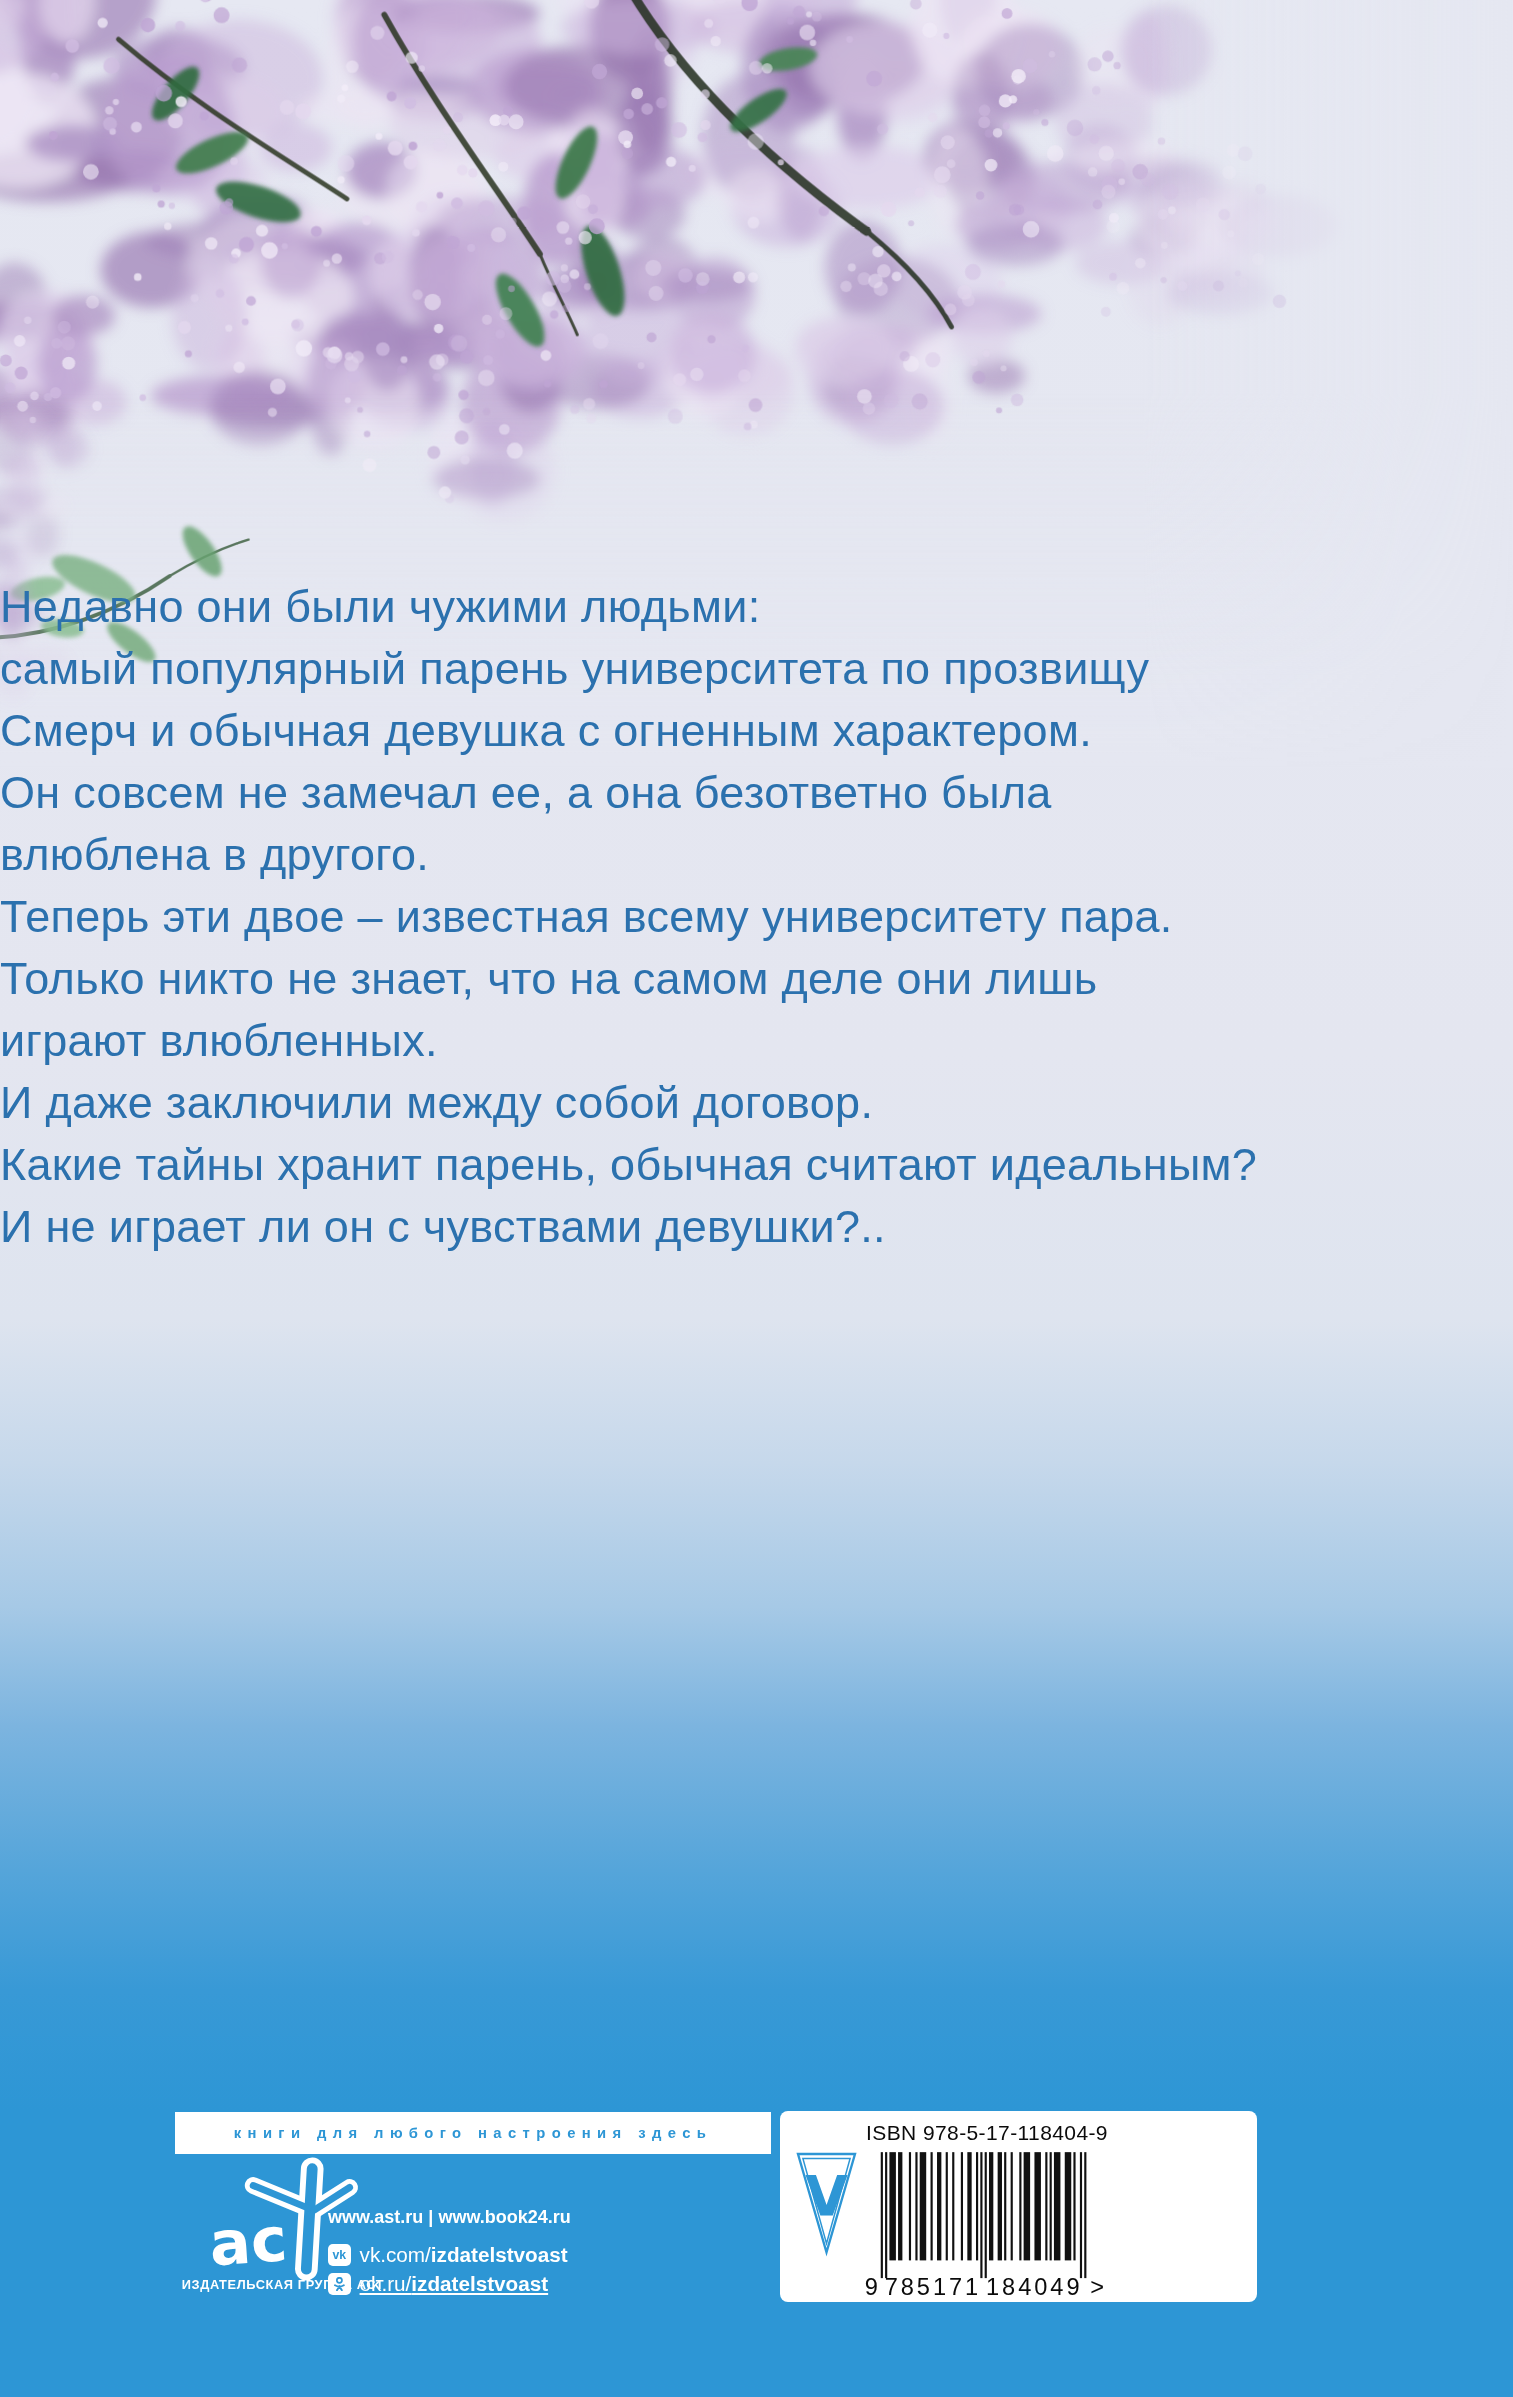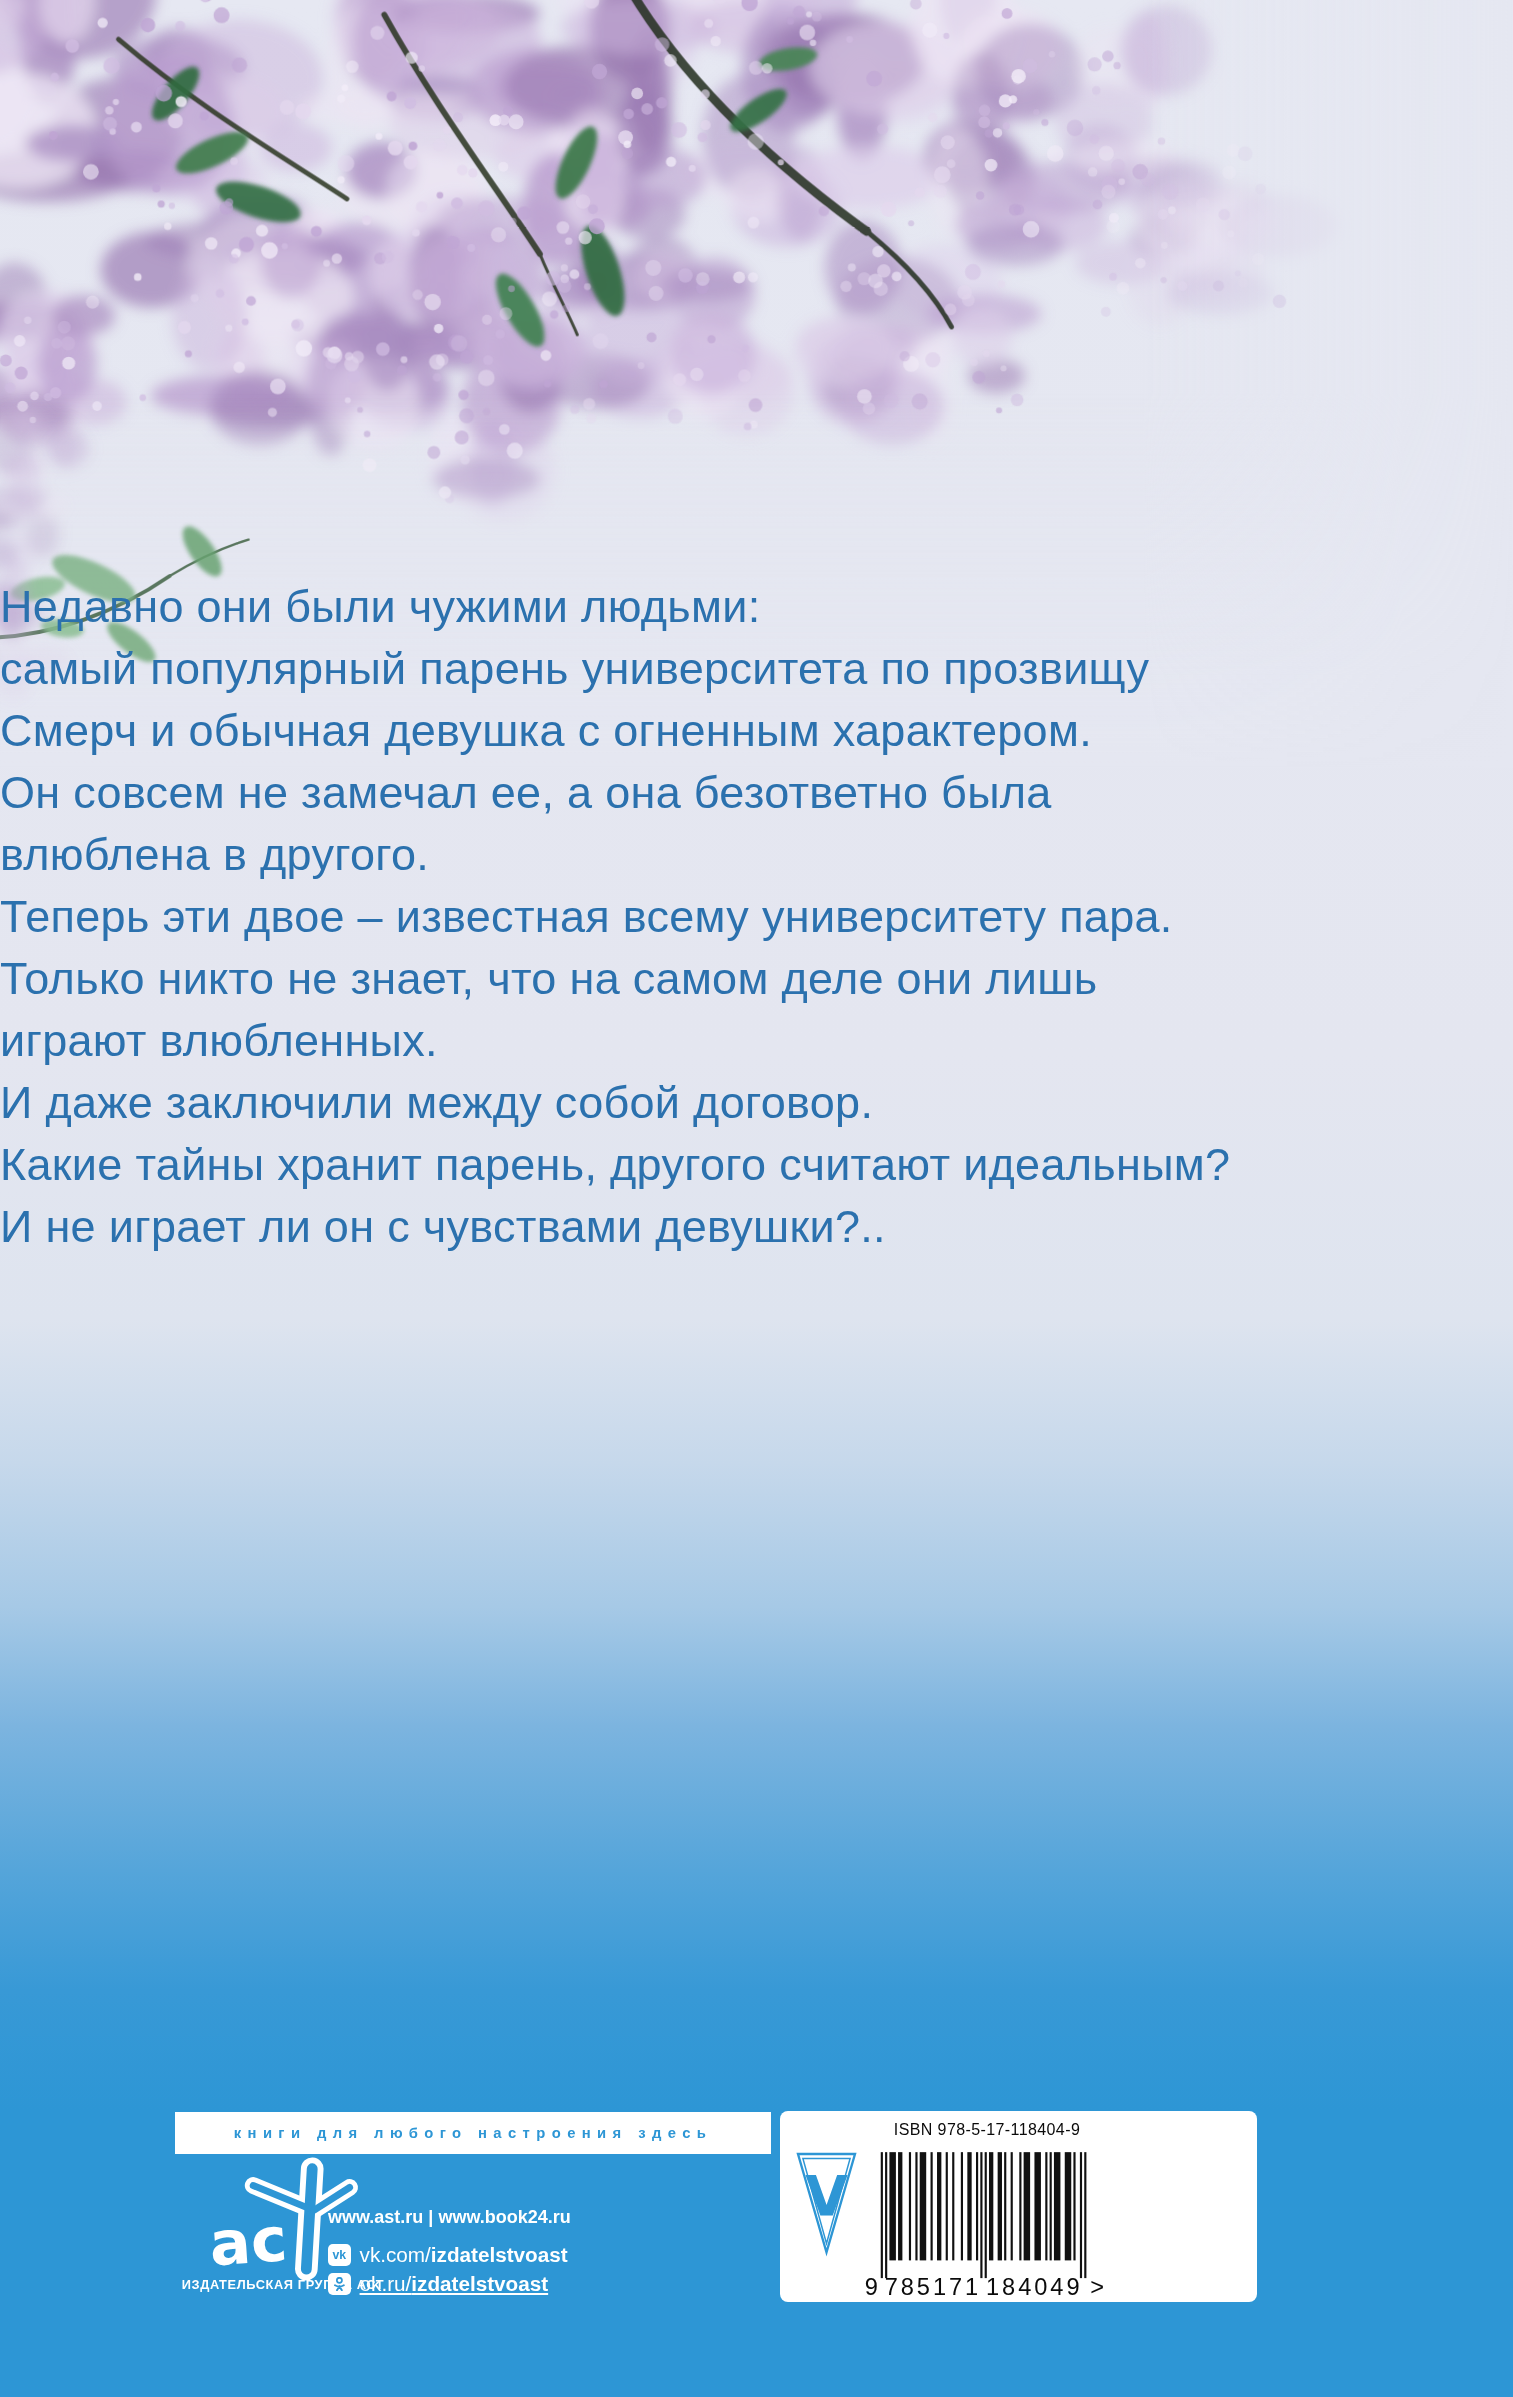--- a/index.html
+++ b/index.html
@@ -36,21 +36,21 @@
     width:22.7px;height:22.7px;background:#fff;border-radius:4.9px;flex:0 0 auto;
     display:flex;align-items:center;justify-content:center;
     color:var(--accent);font-weight:bold;font-size:12.3px;line-height:1;
   }
   .isbn-panel{
     position:absolute;left:780px;top:2111px;width:477px;height:191px;z-index:3;
     background:#fff;border-radius:7.9px;
   }
   .isbn-label{
     position:absolute;left:59px;top:9.9px;width:296px;text-align:center;
-    color:#0b0b0b;font-size:16px;letter-spacing:0.4px;white-space:nowrap;
+    color:#0b0b0b;font-size:21px;letter-spacing:0.4px;white-space:nowrap;
   }
   #v-logo{position:absolute;left:14.8px;top:41px;}
   #barcode{position:absolute;left:85px;top:37px;}
   #barcode text{font-family:"Liberation Sans",sans-serif;}
 </style>
 </head>
 <body>
 
 <div class="page" style="--accent: #2d96d5; --text-blue: #2b71ae;">
 
@@ -686,21 +686,21 @@
   <div class="blurb">
     <div>Недавно они были чужими людьми:</div>
     <div>самый популярный парень университета по прозвищу</div>
     <div>Смерч и обычная девушка с огненным характером.</div>
     <div>Он совсем не замечал ее, а она безответно была</div>
     <div>влюблена в другого.</div>
     <div>Теперь эти двое – известная всему университету пара.</div>
     <div>Только никто не знает, что на самом деле они лишь</div>
     <div>играют влюбленных.</div>
     <div>И даже заключили между собой договор.</div>
-    <div>Какие тайны хранит парень, другого считают идеальным?</div>
+    <div>Какие тайны хранит парень, обычная считают идеальным?</div>
     <div>И не играет ли он с чувствами девушки?..</div>
   </div>
 
   <div class="promo">
     <span>книги для любого настроения здесь</span>
   </div>
 
   <svg id="ast-logo" width="187" height="128" viewBox="0 0 190 130">
     <g stroke-linecap="round" stroke-linejoin="round" fill="none">
       <path d="M112,16 L106,118" stroke="#ffffff" stroke-width="23"></path>

